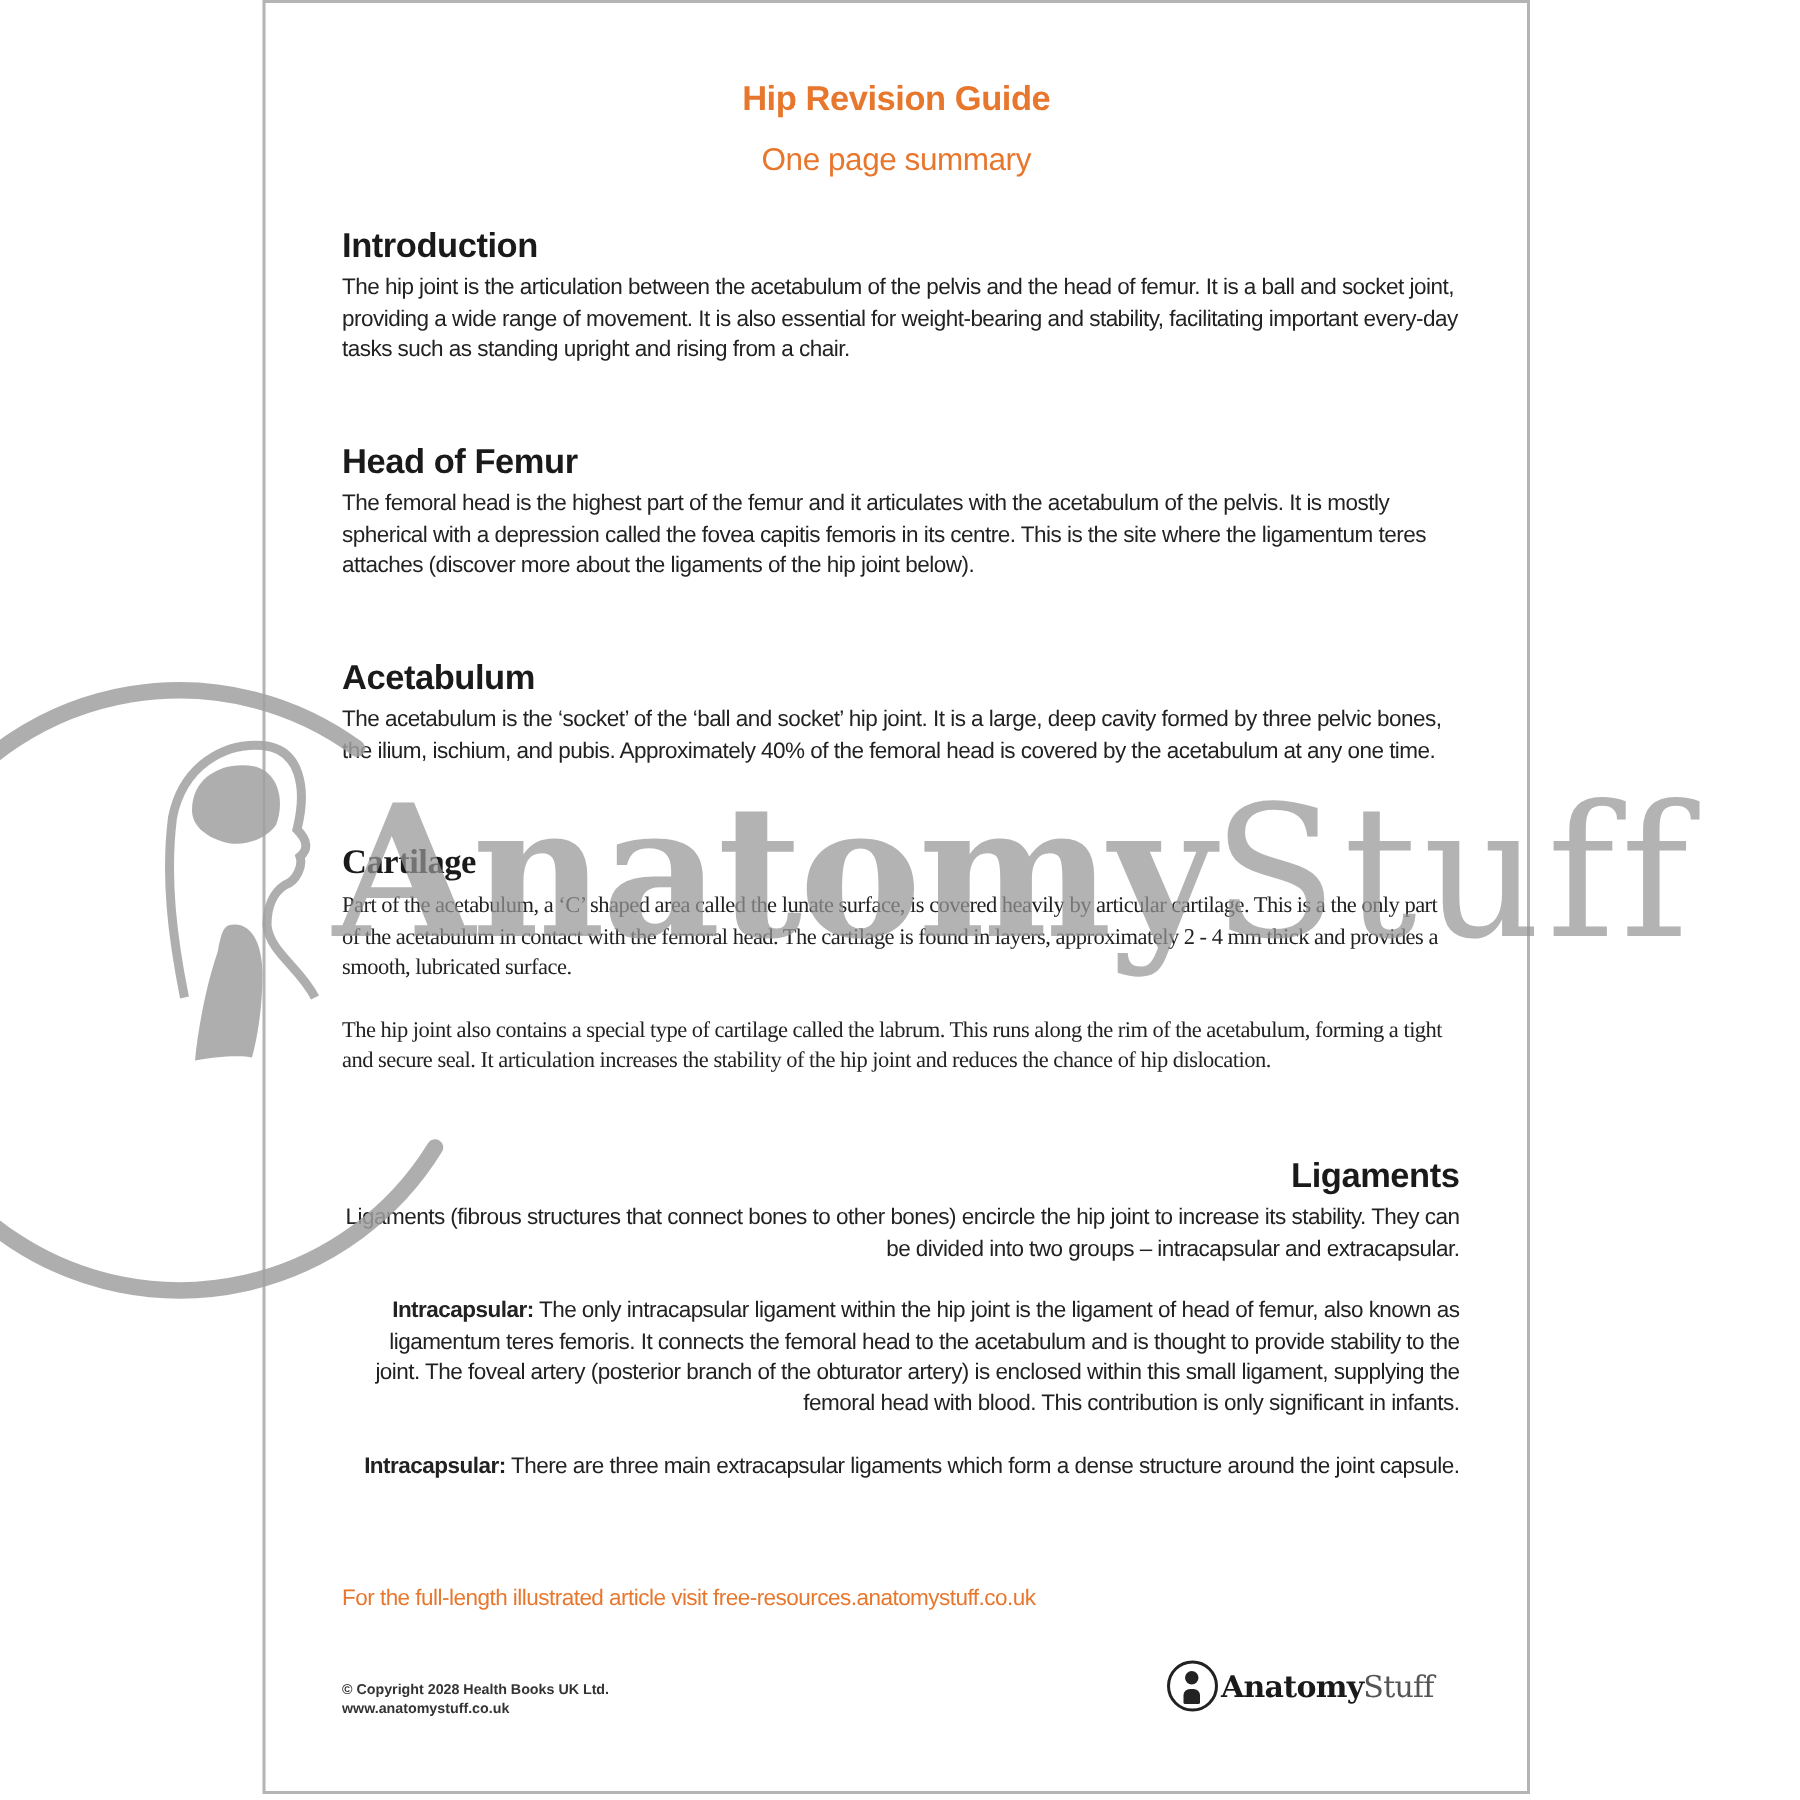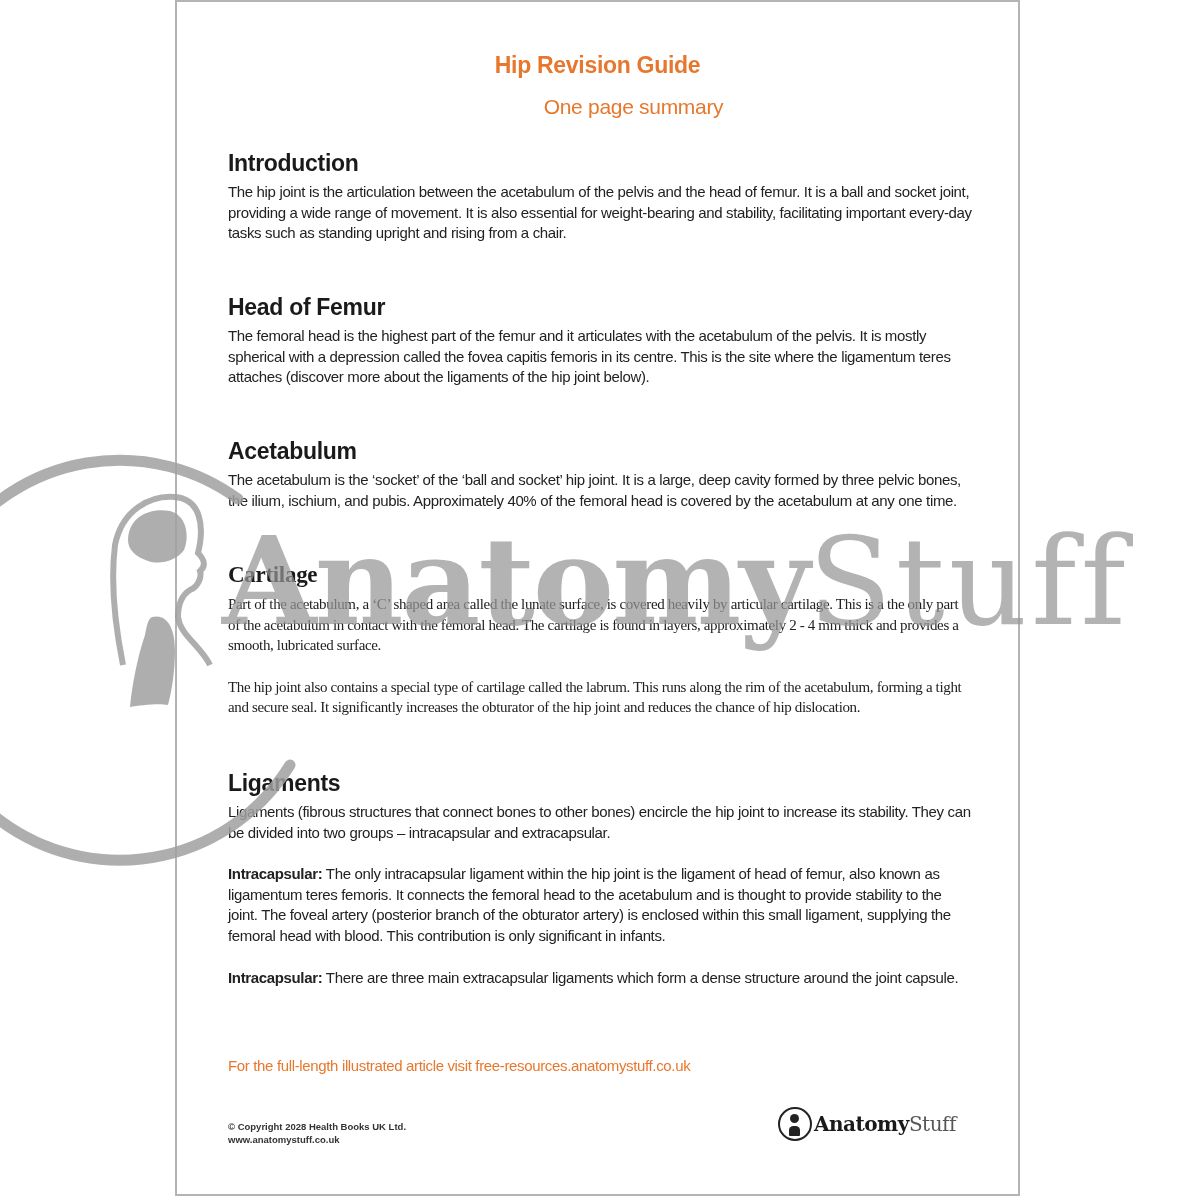--- a/index.html
+++ b/index.html
@@ -10,38 +10,38 @@
   .page {
     position: absolute; left: 175px; top: 0; width: 845px; height: 1196px;
     border: 2px solid #b4b4b4; background: #ffffff; box-sizing: border-box;
   }
   .title {
     position: absolute; left: 0; width: 100%; top: 50px; text-align: center;
     font-size: 23px; font-weight: bold; letter-spacing: -0.3px;
   }
   .subtitle {
     position: absolute; left: 0; width: 100%; top: 93px; text-align: center;
-    font-size: 21px; letter-spacing: -0.3px; padding-left: 36px;
+    font-size: 21px; letter-spacing: -0.3px;
   }
   .content { position: absolute; left: 51px; top: 148px; width: 745px; }
   .section { margin: 0; }
   .section h2 {
     margin: 0 0 6px 0; font-size: 23px; font-weight: bold; color: #1a1a1a; letter-spacing: -0.3px;
     line-height: 26px;
   }
   .section p {
     margin: 0; font-size: 15px; line-height: 20.6px; color: #222222; letter-spacing: -0.35px;
   }
   .section p + p { margin-top: 21px; }
   .section p b { font-weight: bold; }
   .sec-intro { position: absolute; top: 0; }
   .sec-femur { position: absolute; top: 144px; }
   .sec-acet { position: absolute; top: 288px; }
   .sec-cart { position: absolute; top: 412px; font-family: Liberation Serif, serif; }
-  .sec-lig { position: absolute; top: 620px; }
+  .sec-lig { position: absolute; top: 620px; text-align: right; }
   .cta {
     position: absolute; left: 51px; top: 1055px; font-size: 15px; letter-spacing: -0.35px;
   }
   .copyright {
     position: absolute; left: 51px; top: 1118px; font-size: 9.5px; font-weight: bold; color: #333;
     line-height: 13px;
   }
   .footer-logo {
     position: absolute; left: 601px; top: 1105px; display: flex; align-items: center;
   }
@@ -86,21 +86,21 @@
     </div>
 
     <div class="section sec-acet">
       <h2>Acetabulum</h2>
       <p>The acetabulum is the ‘socket’ of the ‘ball and socket’ hip joint. It is a large, deep cavity formed by three pelvic bones, the ilium, ischium, and pubis. Approximately 40% of the femoral head is covered by the acetabulum at any one time.</p>
     </div>
 
     <div class="section sec-cart">
       <h2>Cartilage</h2>
       <p>Part of the acetabulum, a ‘C’ shaped area called the lunate surface, is covered heavily by articular cartilage. This is a the only part of the acetabulum in contact with the femoral head. The cartilage is found in layers, approximately 2 - 4 mm thick and provides a smooth, lubricated surface.</p>
-      <p>The hip joint also contains a special type of cartilage called the labrum. This runs along the rim of the acetabulum, forming a tight and secure seal. It significantly increases the obturator of the hip joint and reduces the chance of hip dislocation.</p>
+      <p>The hip joint also contains a special type of cartilage called the labrum. This runs along the rim of the acetabulum, forming a tight and secure seal. It articulation increases the stability of the hip joint and reduces the chance of hip dislocation.</p>
     </div>
 
     <div class="section sec-lig">
       <h2>Ligaments</h2>
       <p>Ligaments (fibrous structures that connect bones to other bones) encircle the hip joint to increase its stability. They can be divided into two groups – intracapsular and extracapsular.</p>
       <p><b>Intracapsular:</b><span> The only intracapsular ligament within the hip joint is the ligament of head of femur, also known as ligamentum teres femoris. It connects the femoral head to the acetabulum and is thought to provide stability to the joint. The foveal artery (posterior branch of the obturator artery) is enclosed within this small ligament, supplying the femoral head with blood. This contribution is only significant in infants.</span></p>
       <p><b>Intracapsular:</b><span> There are three main extracapsular ligaments which form a dense structure around the joint capsule.</span></p>
     </div>
   </div>
 

